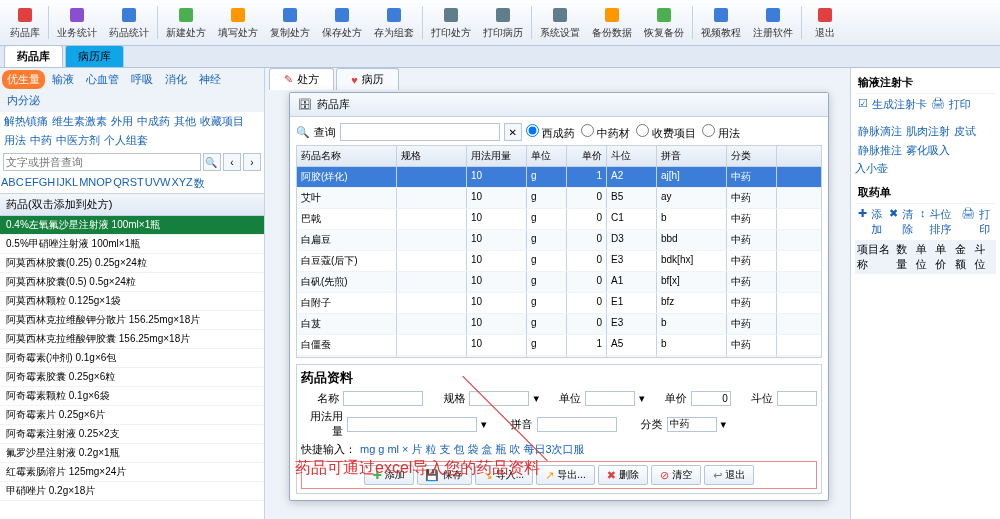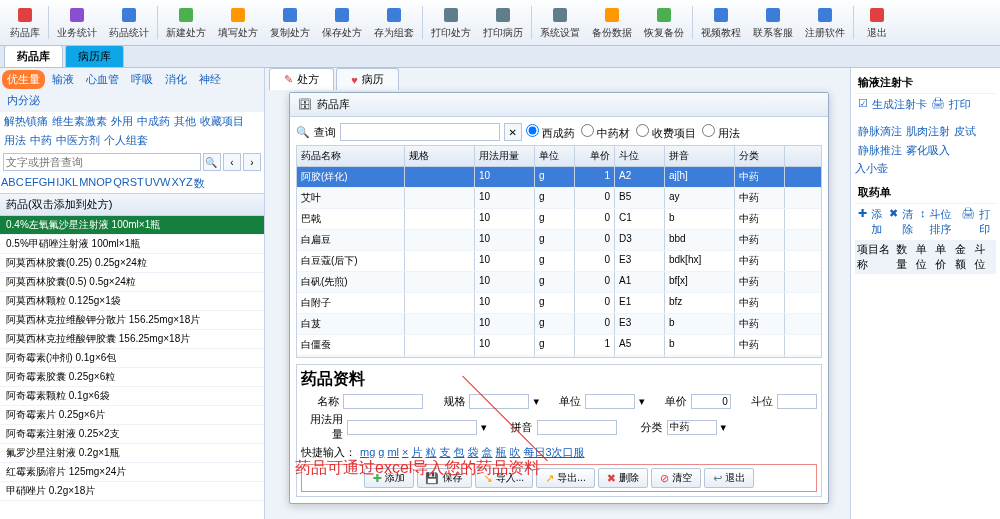--- a/index.html
+++ b/index.html
@@ -38,28 +38,28 @@
 .q-row{display:flex;align-items:center;gap:4px;margin-bottom:4px}
 .q-row input[type=text]{border:1px solid #b5c5db;padding:2px;width:160px}
 .radio-g{display:flex;gap:6px;font-size:10px}
 .grid{border:1px solid #c5d2e4}
 .grid-hd{display:flex;background:linear-gradient(#f2f6fb,#dfe8f4);border-bottom:1px solid #c5d2e4}
 .gc{padding:3px 4px;border-right:1px solid #c5d2e4;font-size:10px;overflow:hidden}
 .grid-body{max-height:190px;overflow-y:auto}
 .gr{display:flex;border-bottom:1px solid #eef3f9;font-size:10px}
 .gr:nth-child(even){background:#f7fafd}
 .gr.sel{background:#3b7dd8;color:#fff}
-.c1{width:108px}.c2{width:70px}.c3{width:60px}.c4{width:40px}.c5{width:40px;text-align:right}.c6{width:50px}.c7{width:70px}.c8{width:50px}
+.c1{width:100px}.c2{width:70px}.c3{width:60px}.c4{width:40px}.c5{width:40px;text-align:right}.c6{width:50px}.c7{width:70px}.c8{width:50px}
 .form-sec{margin-top:6px;padding:4px;border:1px solid #c5d2e4}
-.form-ttl{font-weight:bold;margin-bottom:4px;font-size:16px}
+.form-ttl{font-weight:bold;margin-bottom:4px;font-size:13px}
 .f-row{display:flex;align-items:center;gap:4px;margin-bottom:3px;font-size:10px}
 .f-row label{width:42px;text-align:right}
 .f-row input,.f-row select{border:1px solid #b5c5db;padding:1px 2px;font-size:10px}
 .links{color:#1560bd;font-size:10px}
-.links span{cursor:pointer;text-decoration:underline;margin-right:3px}
+.links span{cursor:pointer;margin-right:3px}
 .btn-row{display:flex;gap:3px;margin-top:4px;border:1px solid #e88;padding:3px;justify-content:center}
 .dbtn{display:flex;align-items:center;gap:3px;padding:2px 8px;border:1px solid #b5c5db;background:linear-gradient(#fdfefe,#e8eef7);border-radius:2px;cursor:pointer;font-size:10px}
 .annot{position:absolute;left:30px;top:390px;color:#e03030;font-size:16px}
 .annot-l{position:absolute;border-top:1px solid #e03030;left:180px;top:350px;width:120px;transform:rotate(45deg)}
 .right-panel{width:150px;background:#fff;border-left:1px solid #c5d2e4;padding:4px;font-size:10px}
 .rp-hdr{padding:3px;font-weight:bold;border-bottom:1px solid #eef3f9}
 .rp-row{display:flex;gap:4px;padding:3px;color:#1560bd}
 .rp-row span{cursor:pointer}
 .rp-sec{margin-top:6px}
 .rp-link{color:#1560bd;cursor:pointer}
@@ -181,28 +181,20 @@
       <div class="tool-lbl">恢复备份</div>
     </div>
     <div class="sep"></div>
     <div class="tool-item">
       <div class="tool-ico">
         <svg width="18" height="18">
           <rect x="2" y="2" width="14" height="14" rx="2" fill="#3b7dd8"></rect>
         </svg>
       </div>
       <div class="tool-lbl">视频教程</div>
-    </div>
-    <div class="tool-item">
-      <div class="tool-ico">
-        <svg width="18" height="18">
-          <rect x="2" y="2" width="14" height="14" rx="2" fill="#3b7dd8"></rect>
-        </svg>
-      </div>
-      <div class="tool-lbl">联系客服</div>
     </div>
     <div class="tool-item">
       <div class="tool-ico">
         <svg width="18" height="18">
           <rect x="2" y="2" width="14" height="14" rx="2" fill="#3b7dd8"></rect>
         </svg>
       </div>
       <div class="tool-lbl">注册软件</div>
     </div>
     <div class="sep"></div>

